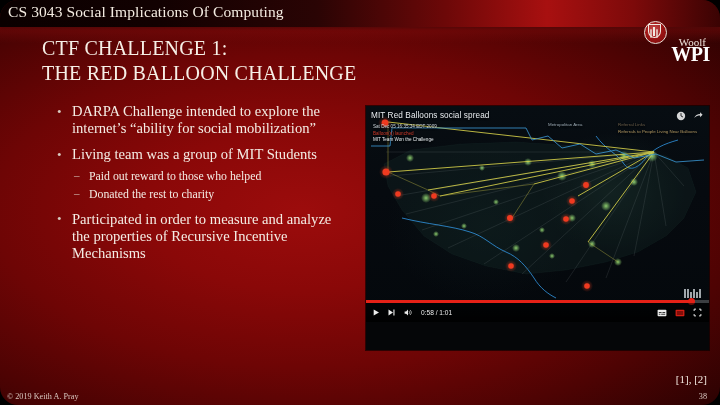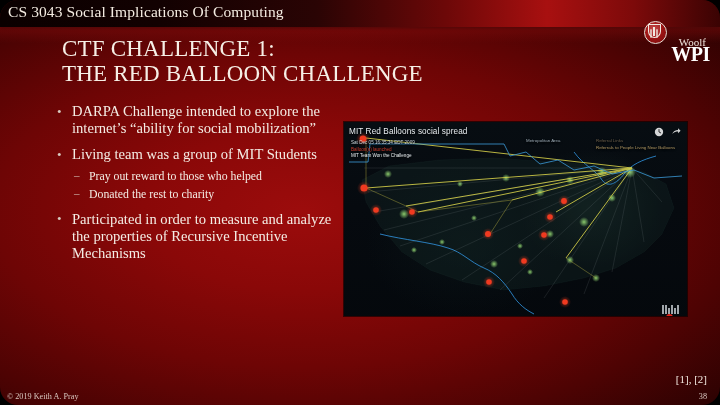--- a/index.html
+++ b/index.html
@@ -93,24 +93,24 @@
   #author-name {
     position: absolute;
     right: 14px; top: 36px;
     font-size: 11px;
     color: #f0e4dc;
   }
 
   
   #slide-title {
     position: absolute;
-    left: 62px; top: 36px;
+    left: 42px; top: 36px;
     width: 520px;
     color: #f6efe6;
-    font-size: 23px;
+    font-size: 20px;
     line-height: 25px;
     letter-spacing: 0.2px;
   }
   #slide-title div { white-space: nowrap; }
 
   
   #body-content {
     position: absolute;
     left: 55px; top: 103px;
     width: 295px;
@@ -140,26 +140,25 @@
     position: absolute;
     left: 19px; top: -0.5px;
     font-size: 11px;
     color: #d8ccc2;
   }
   .group-sub { margin-top: -5px; margin-bottom: 9px; }
 
   
   #video-player {
     position: absolute;
-    left: 344px; top: 106px;
-    width: 343px; height: 194px;
+    left: 366px; top: 106px;
+    width: 343px; height: 244px;
     background: #050608;
     overflow: hidden;
     box-shadow: 0 0 0 1px rgba(0,0,0,0.6);
-    margin-top: 16px;
   }
   #video-canvas {
     position: absolute;
     left: 0; top: 0;
     width: 343px; height: 216px;
     background:
       radial-gradient(ellipse 30% 40% at 72% 40%, rgba(40,70,60,0.30), rgba(0,0,0,0) 70%),
       radial-gradient(ellipse 40% 50% at 35% 55%, rgba(20,45,45,0.22), rgba(0,0,0,0) 72%),
       linear-gradient(to bottom, #070d12 0%, #060a0f 40%, #04080c 100%);
   }
@@ -302,21 +301,21 @@
       <span class="mark">•</span>
       <span>DARPA Challenge intended to explore the internet’s “ability for social mobilization”</span>
     </div>
     <div class="bullet-l1">
       <span class="mark">•</span>
       <span>Living team was a group of MIT Students</span>
     </div>
     <div class="group-sub">
       <div class="bullet-l2">
         <span class="mark">–</span>
-        <span>Pray out reward to those who helped</span>
+        <span>Paid out reward to those who helped</span>
       </div>
       <div class="bullet-l2">
         <span class="mark">–</span>
         <span>Donated the rest to charity</span>
       </div>
     </div>
     <div class="bullet-l1">
       <span class="mark">•</span>
       <span>Participated in order to measure and analyze the properties of Recursive Incentive Mechanisms</span>
     </div>

